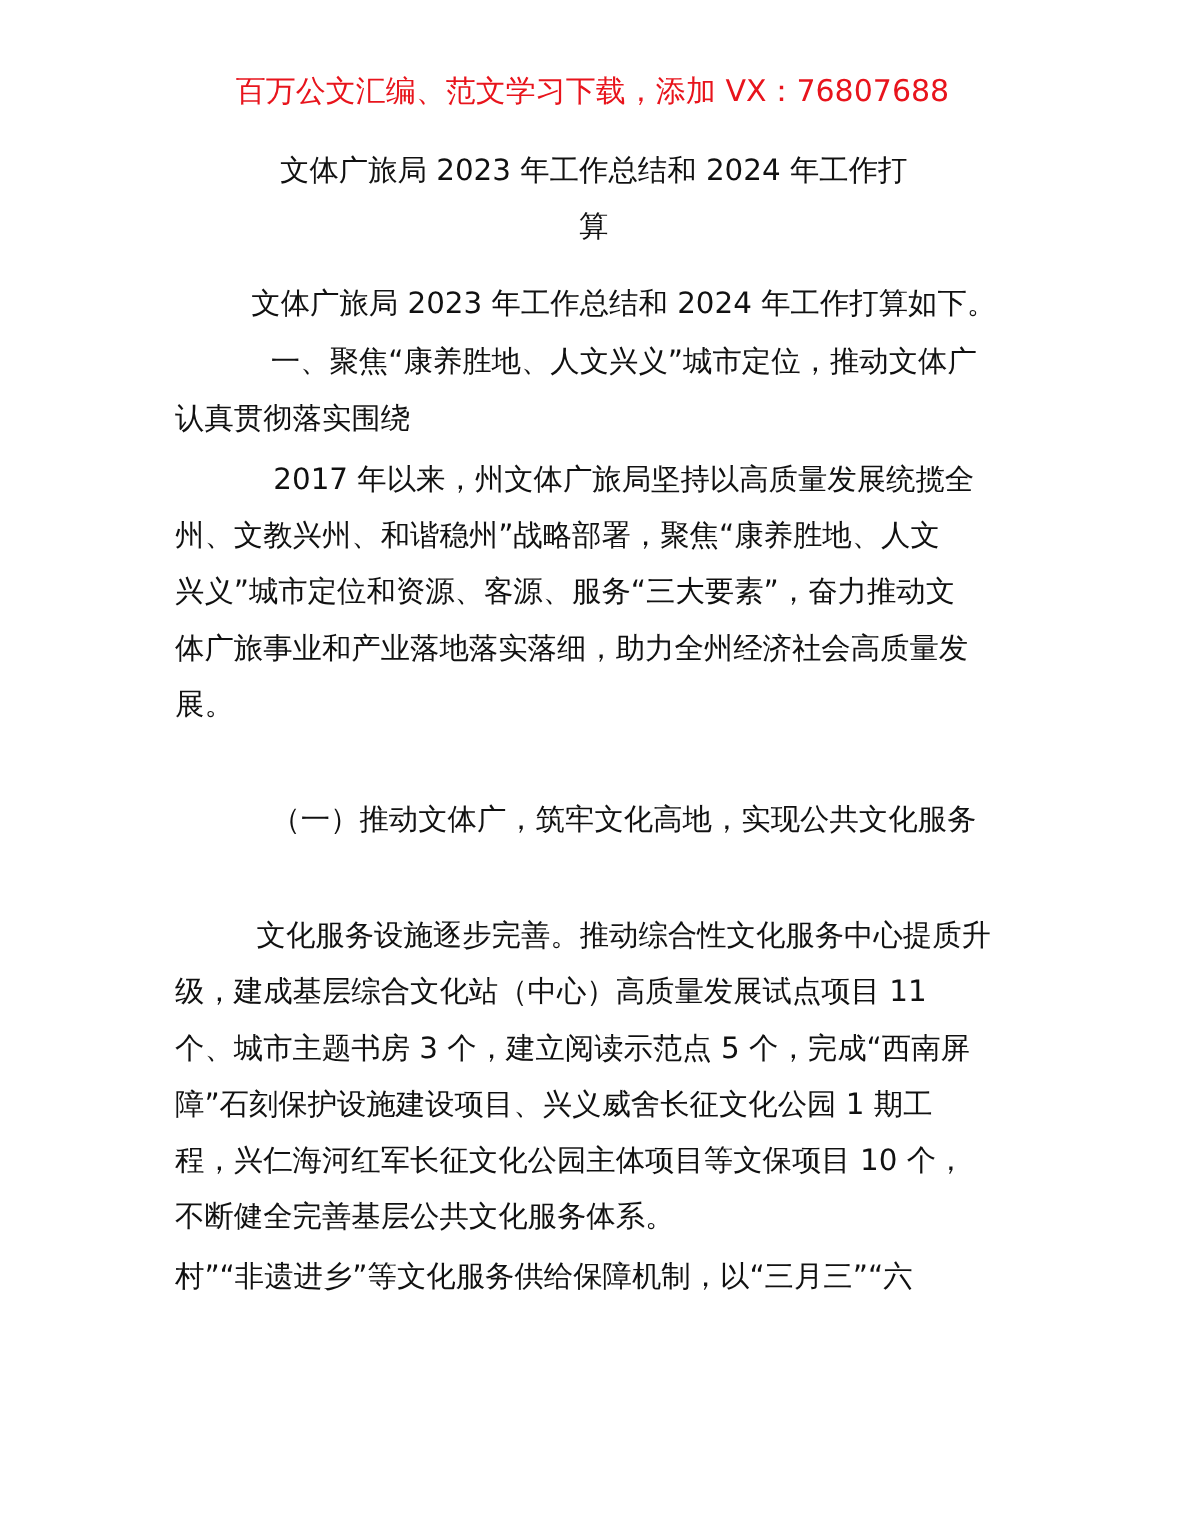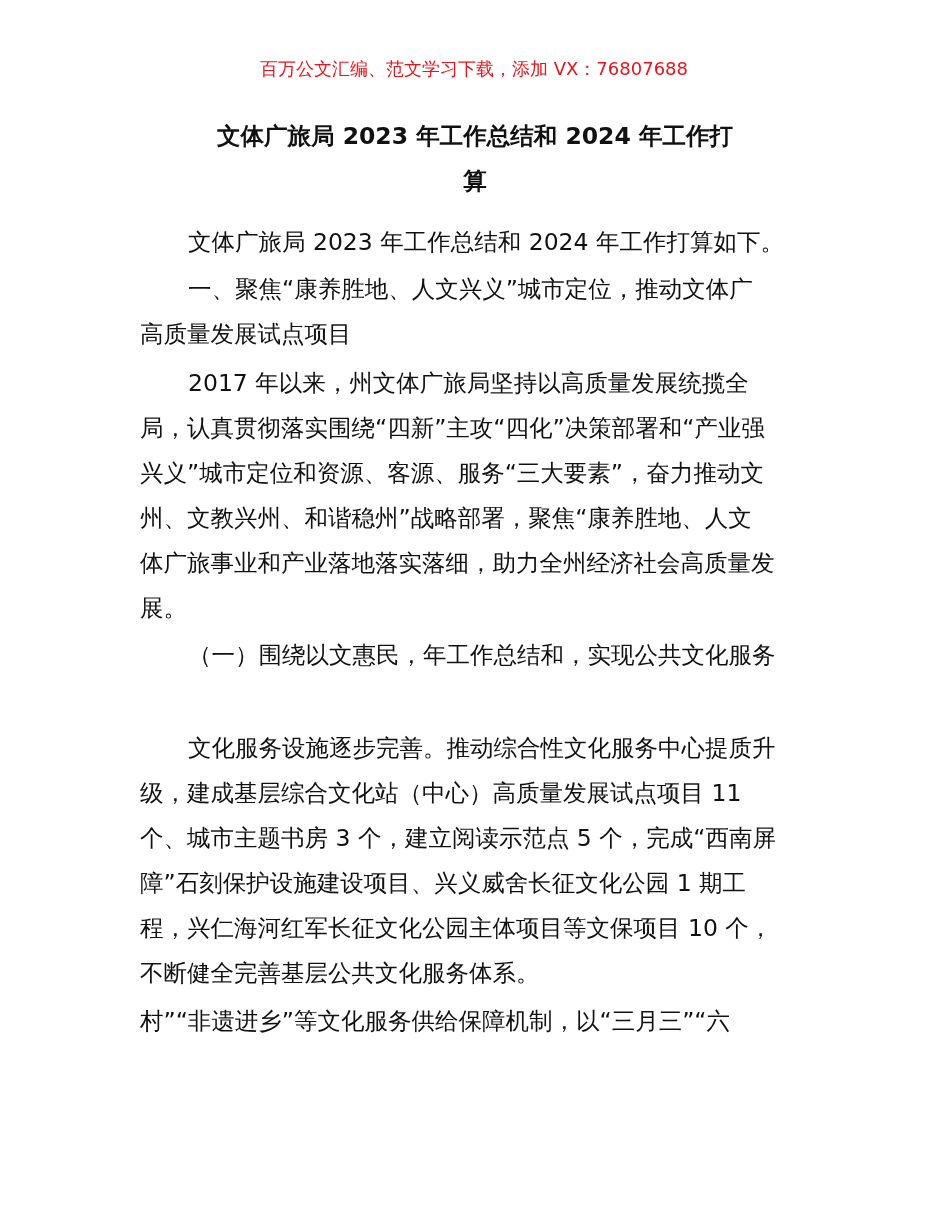--- a/index.html
+++ b/index.html
@@ -1,56 +1,55 @@
 <!DOCTYPE html>
 <html><head>
 <meta charset="utf-8">
 <style>
   html, body { margin: 0; padding: 0; background: #ffffff; }
   body { width: 950px; height: 1230px; position: relative; overflow: hidden;
          font-family: "DejaVu Sans", "Liberation Sans", sans-serif; color: #111111; }
   .watermark { position: absolute; top: 57px; left: 0; width: 948px; text-align: center;
-               font-size: 18px; color: #e8141c; letter-spacing: 0px; }
+               font-size: 24px; color: #e8141c; letter-spacing: 0px; }
   .title { position: absolute; top: 114px; left: 140px; width: 670px; text-align: center;
            font-size: 28px; line-height: 45px; color: #111; }
-  .title .line { display: block; white-space: nowrap; font-weight: bold; }
+  .title .line { display: block; white-space: nowrap; }
   .body { position: absolute; left: 140px; width: 670px; }
   .line { display: block; white-space: nowrap; font-size: 23.5px; height: 45px; line-height: 45px; }
-  .indent { padding-left: 48px; }
+  .indent { padding-left: 48px; text-align: center; }
 </style>
 </head>
 <body>
 
 <div class="watermark">百万公文汇编、范文学习下载，添加 VX：76807688</div>
 
 <div class="title">
   <span class="line">文体广旅局 2023 年工作总结和 2024 年工作打</span>
   <span class="line">算</span>
 </div>
 
 <div class="body" style="top:220px">
   <span class="line indent">文体广旅局 2023 年工作总结和 2024 年工作打算如下。</span>
 </div>
 
 <div class="body" style="top:267px">
   <span class="line indent">一、聚焦“康养胜地、人文兴义”城市定位，推动文体广</span>
-  <span class="line">高质量发展试点项目</span>
+  <span class="line">认真贯彻落实围绕</span>
 </div>
 
 <div class="body" style="top:361px">
   <span class="line indent">2017 年以来，州文体广旅局坚持以高质量发展统揽全</span>
-  <span class="line">局，认真贯彻落实围绕“四新”主攻“四化”决策部署和“产业强</span>
+  <span class="line">州、文教兴州、和谐稳州”战略部署，聚焦“康养胜地、人文</span>
   <span class="line">兴义”城市定位和资源、客源、服务“三大要素”，奋力推动文</span>
-  <span class="line">州、文教兴州、和谐稳州”战略部署，聚焦“康养胜地、人文</span>
   <span class="line">体广旅事业和产业落地落实落细，助力全州经济社会高质量发</span>
   <span class="line">展。</span>
 </div>
 
 <div class="body" style="top:633px">
-  <span class="line indent">（一）围绕以文惠民，年工作总结和，实现公共文化服务</span>
+  <span class="line indent">（一）推动文体广，筑牢文化高地，实现公共文化服务</span>
 </div>
 
 <div class="body" style="top:726px">
   <span class="line indent">文化服务设施逐步完善。推动综合性文化服务中心提质升</span>
   <span class="line">级，建成基层综合文化站（中心）高质量发展试点项目 11</span>
   <span class="line">个、城市主题书房 3 个，建立阅读示范点 5 个，完成“西南屏</span>
   <span class="line">障”石刻保护设施建设项目、兴义威舍长征文化公园 1 期工</span>
   <span class="line">程，兴仁海河红军长征文化公园主体项目等文保项目 10 个，</span>
   <span class="line">不断健全完善基层公共文化服务体系。</span>
 </div>

